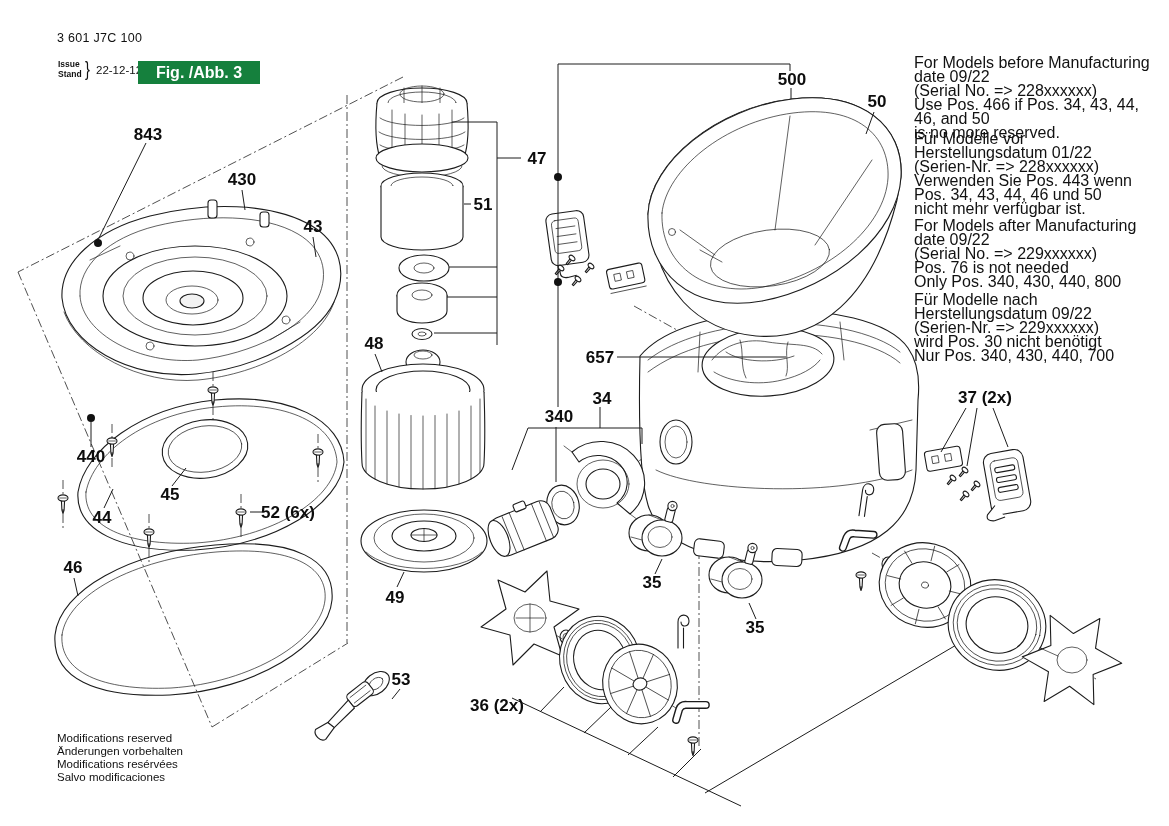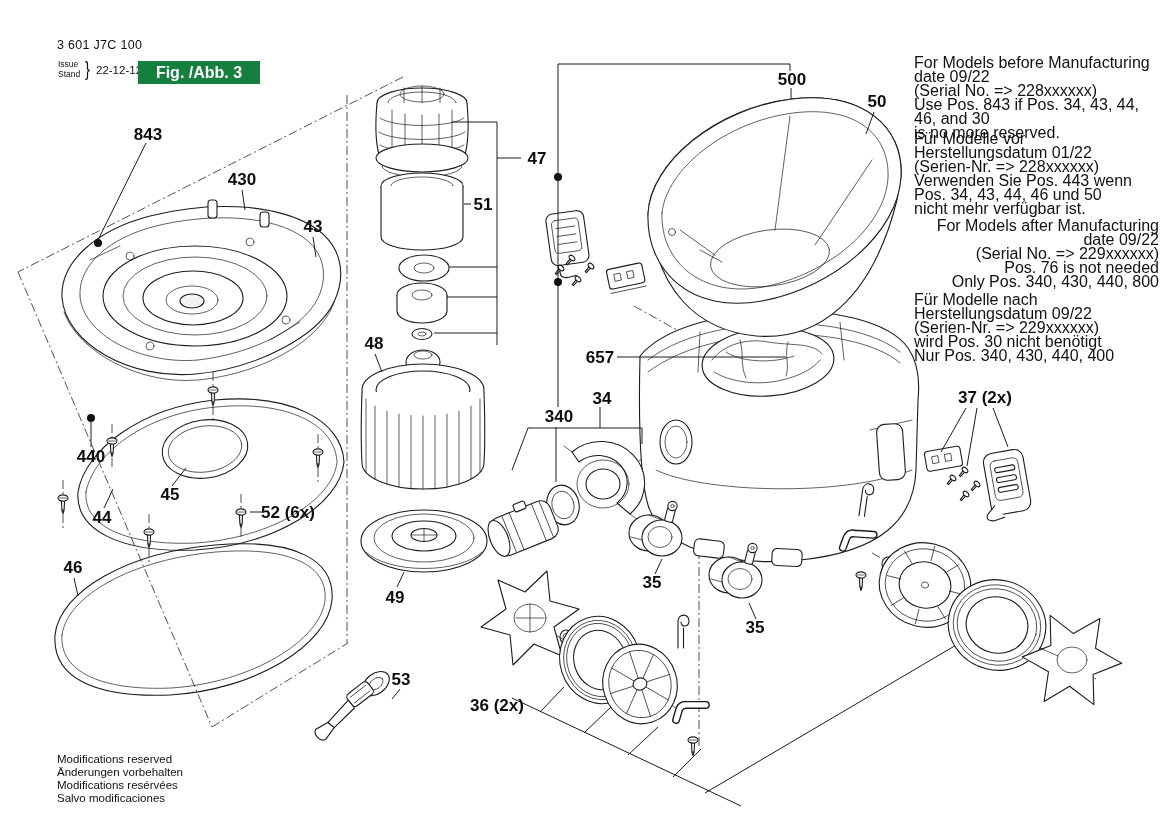--- a/index.html
+++ b/index.html
@@ -1,28 +1,28 @@
 <!DOCTYPE html>
 <html><head>
 <meta charset="utf-8">
 <style>
   html,body{margin:0;padding:0;background:#fff;}
   .stage{position:relative;width:1169px;height:826px;background:#fff;overflow:hidden;
          font-family:"Liberation Sans",sans-serif;color:#111;}
   .abs{position:absolute;}
-  .partnum{left:57px;top:38px;font-size:12.5px;letter-spacing:.3px;}
-  .issue-blk{left:58px;top:60px;font-size:8.5px;line-height:9.5px;}
+  .partnum{left:57px;top:31px;font-size:12.5px;letter-spacing:.3px;}
+  .issue-blk{left:58px;top:60px;font-size:8.5px;line-height:9.5px;font-weight:bold;}
   .brace{left:84px;top:57px;font-size:21px;font-weight:400;transform:scaleX(.7);}
   .isdate{left:96px;top:64px;font-size:11.5px;}
   .figbox{left:138px;top:61px;width:122px;height:23px;background:#15803d;color:#fff;
           display:flex;align-items:center;justify-content:center;
           font-size:16px;font-weight:bold;}
   .note{left:914px;width:245px;font-size:16px;line-height:14px;}
-  .n1{top:56px;} .n2{top:132px;} .n3{top:219px;text-align:right;} .n4{top:293px;}
-  .footer{left:57px;top:732px;font-size:11.5px;line-height:13px;margin-top:21px;}
+  .n1{top:56px;} .n2{top:132px;} .n3{top:219px;} .n4{top:293px;}
+  .footer{left:57px;top:732px;font-size:11.5px;line-height:13px;}
   svg text.lbl{font-family:"Liberation Sans",sans-serif;font-weight:bold;font-size:17px;
                fill:#0d0d0d;text-anchor:middle;}
   .s  {fill:none;stroke:#1c1c1c;stroke-width:1.1;stroke-linejoin:round;stroke-linecap:round;}
   .sw {fill:#ffffff;stroke:#1c1c1c;stroke-width:1.1;stroke-linejoin:round;}
   .sg {fill:#f2f2f2;stroke:#1c1c1c;stroke-width:1.1;stroke-linejoin:round;}
   .thin{stroke-width:.7;}
   .dd {fill:none;stroke:#3c3c3c;stroke-width:.9;stroke-dasharray:9 3 2 3;}
   .ld {fill:none;stroke:#1c1c1c;stroke-width:1;}
 </style>
 </head>
@@ -35,41 +35,41 @@
     <div>Issue</div>
     <div>Stand</div>
   </div>
   <div class="abs brace">}</div>
   <div class="abs isdate">22-12-12</div>
   <div class="abs figbox">Fig. /Abb. 3</div>
 
   <div class="abs note n1">
     <div>For Models before Manufacturing date 09/22</div>
       <div>(Serial No. =&gt; 228xxxxxx)</div>
-    <div>Use Pos. 843 if Pos. 34, 43, 44, 46, and 30</div>
+    <div>Use Pos. 466 if Pos. 34, 43, 44, 46, and 50</div>
       <div>is no more reserved.</div>
   </div>
   <div class="abs note n2">
     <div>Für Modelle vor Herstellungsdatum 01/22</div>
       <div>(Serien-Nr. =&gt; 228xxxxxx)</div>
     <div>Verwenden Sie Pos. 443 wenn</div>
       <div>Pos. 34, 43, 44, 46 und 50</div>
     <div>nicht mehr verfügbar ist.</div>
   </div>
   <div class="abs note n3">
     <div>For Models after Manufacturing date 09/22</div>
       <div>(Serial No. =&gt; 229xxxxxx)</div>
     <div>Pos. 76 is not needed</div>
       <div>Only  Pos. 340, 430, 440, 800</div>
   </div>
   <div class="abs note n4">
     <div>Für Modelle nach Herstellungsdatum 09/22</div>
       <div>(Serien-Nr. =&gt; 229xxxxxx)</div>
     <div>wird Pos. 30 nicht benötigt</div>
-      <div>Nur Pos. 340, 430, 440, 400</div>
+      <div>Nur Pos. 340, 430, 440, 700</div>
   </div>
 
   <div class="abs footer">
     <div>Modifications reserved</div>
       <div>Änderungen vorbehalten</div>
     <div>Modifications resérvées</div>
       <div>Salvo modificaciones</div>
   </div>
 
   <svg class="abs" style="left:0;top:0" width="1169" height="826" viewBox="0 0 1169 826">

